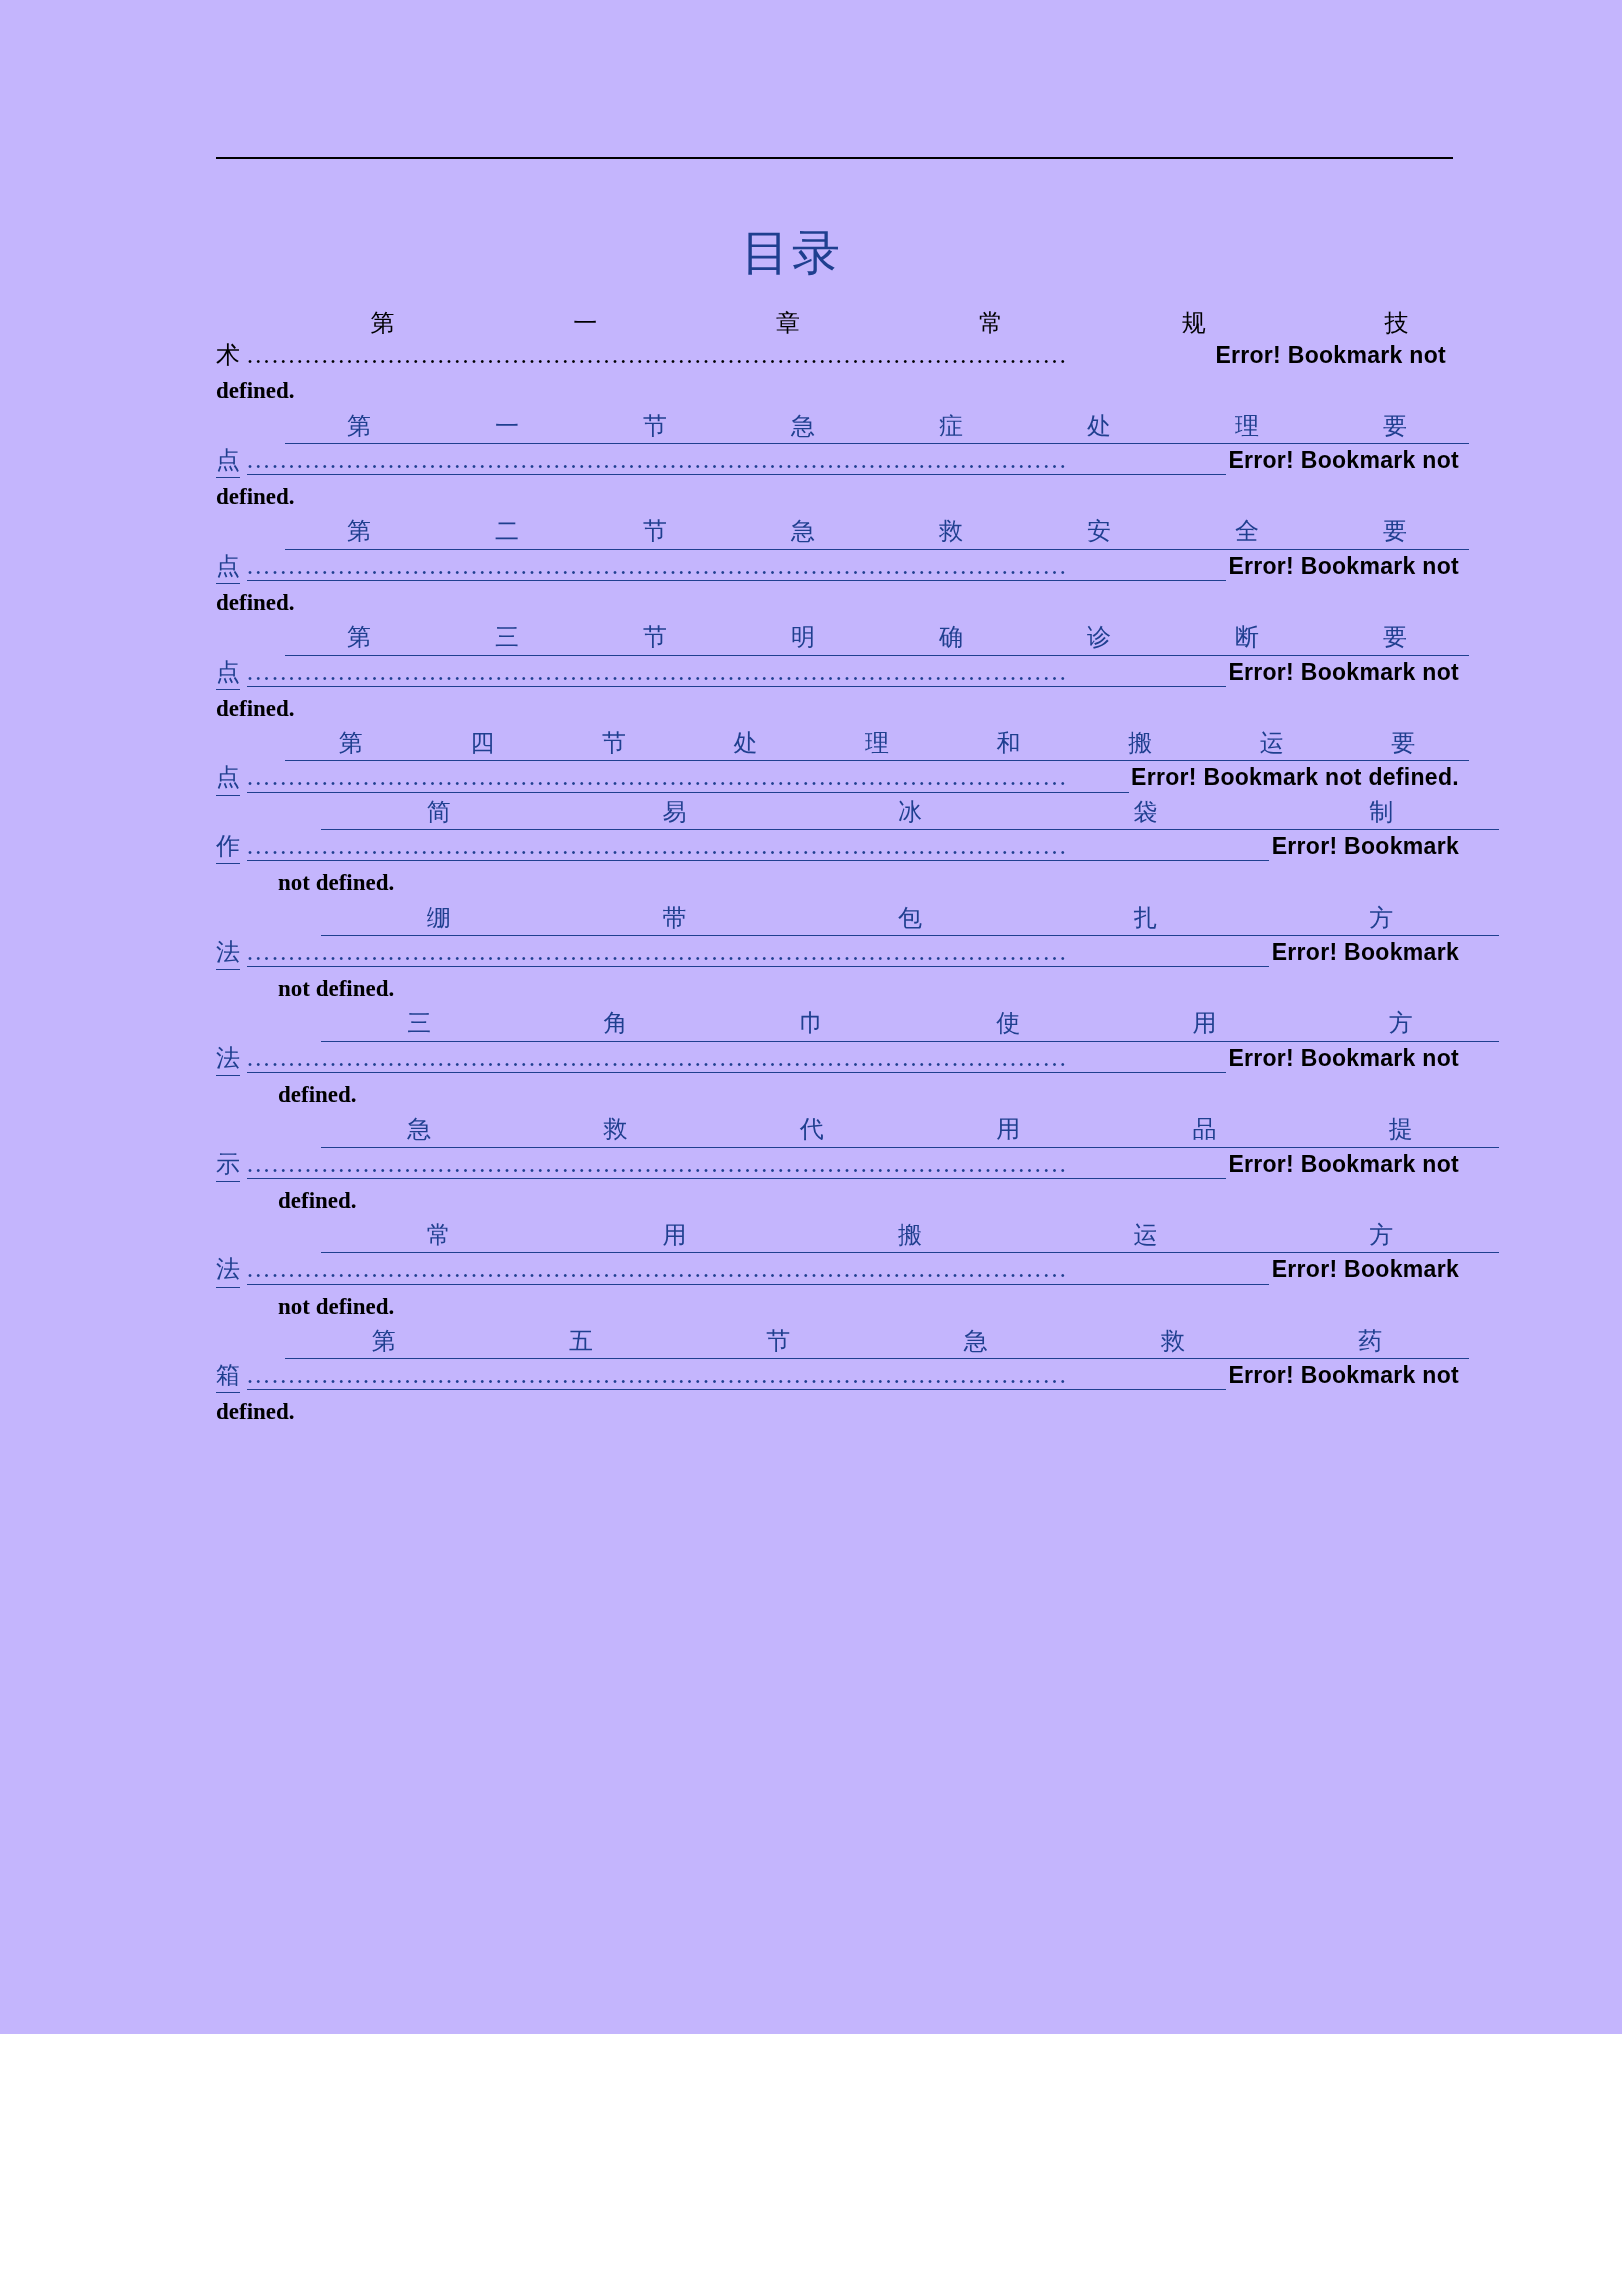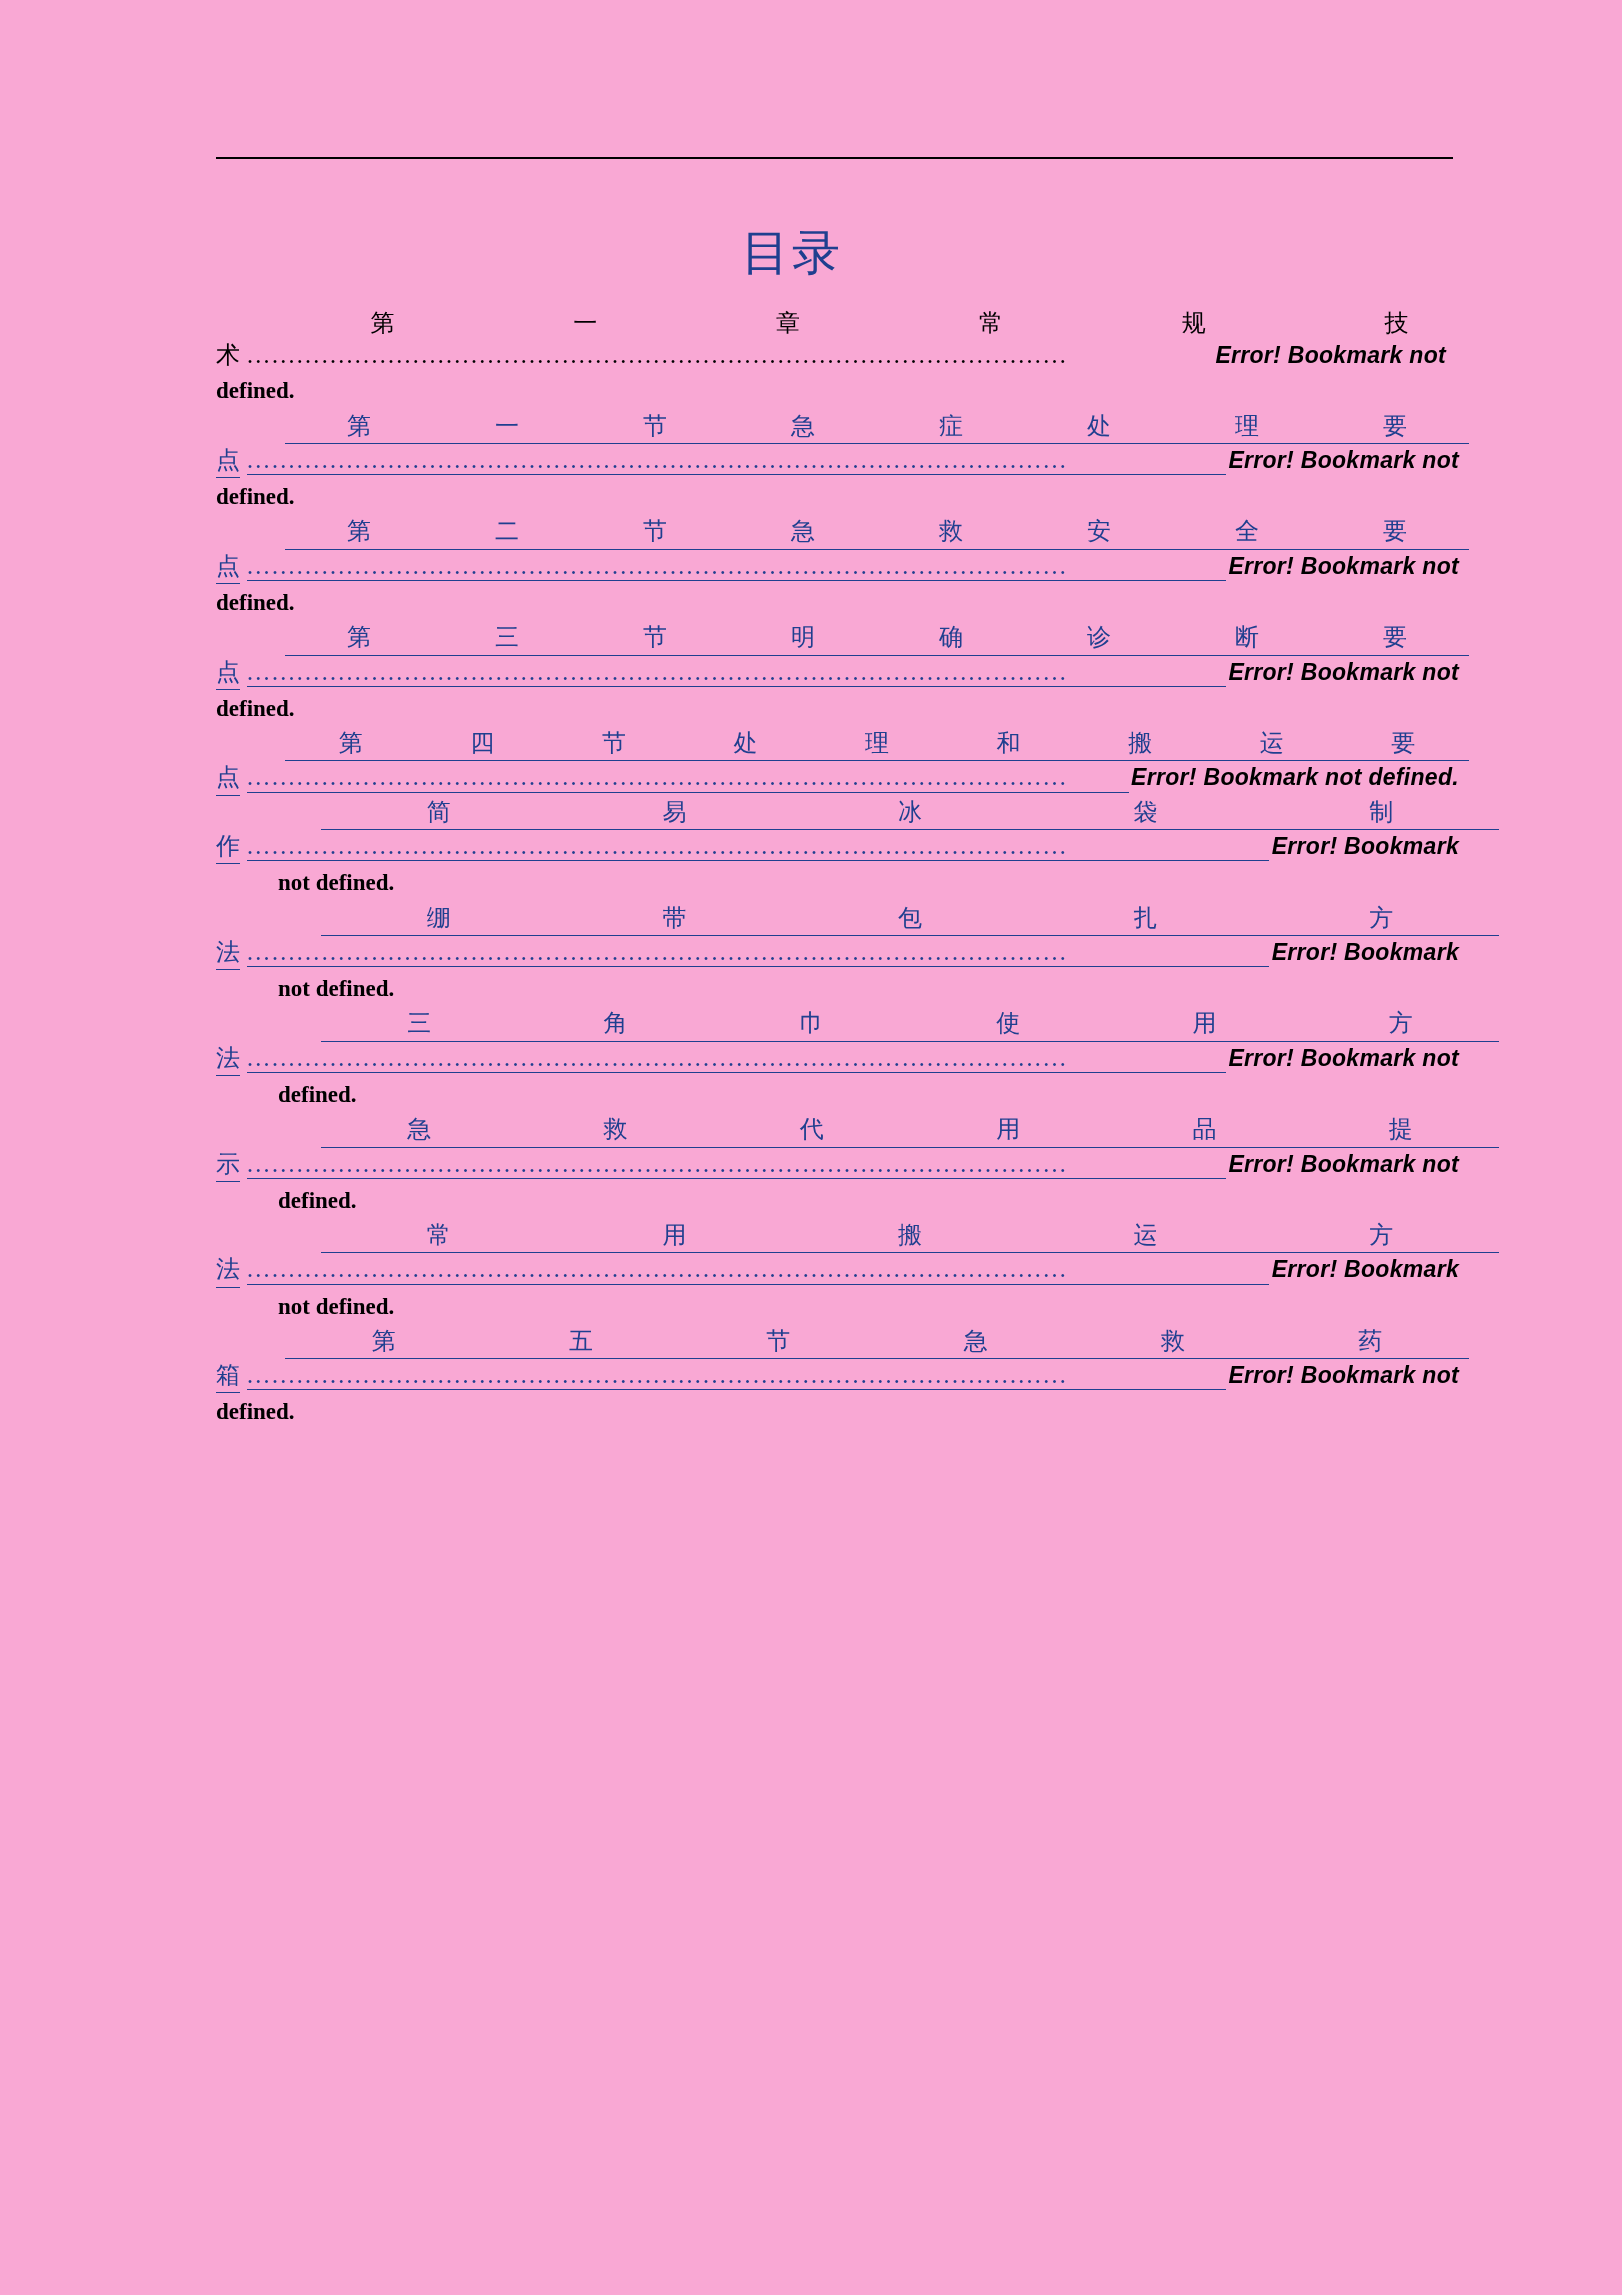--- a/index.html
+++ b/index.html
@@ -5,23 +5,23 @@
   html, body {
     margin: 0;
     padding: 0;
     background: #ffffff;
   }
   body {
     font-family: "Liberation Serif", serif;
   }
   .page {
     width: 1623px;
-    height: 2295px;
+    height: 2034px;
     position: relative;
-    background: #f9a8d4;
+    background: #c4b5fd;
     box-sizing: border-box;
     overflow: hidden;
   }
   .content {
     position: absolute;
     left: 216px;
     top: 157px;
     width: 1243px;
   }
   .header-rule {
@@ -111,21 +111,20 @@
   .leader.black {
     color: #000000;
     border-bottom: none;
   }
   .errtext {
     color: #000000;
     font-family: "Liberation Sans", sans-serif;
     font-weight: bold;
     font-size: 23px;
     letter-spacing: 0.3px;
-    font-style: italic;
   }
   .errcont {
     color: #000000;
     font-family: Liberation Serif, serif;
     font-weight: bold;
     font-size: 23px;
     margin-left: 0;
     line-height: 1.62;
   }
   .errcont.ind1 { margin-left: 0px; }

